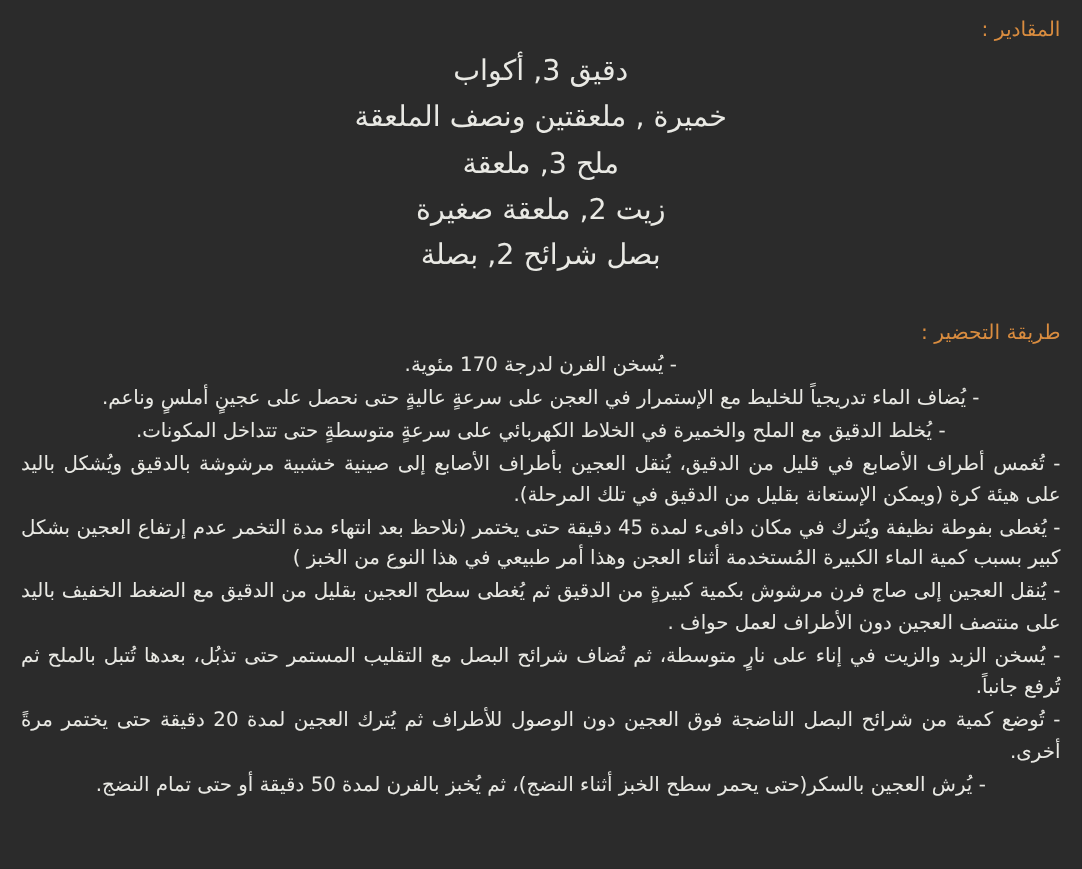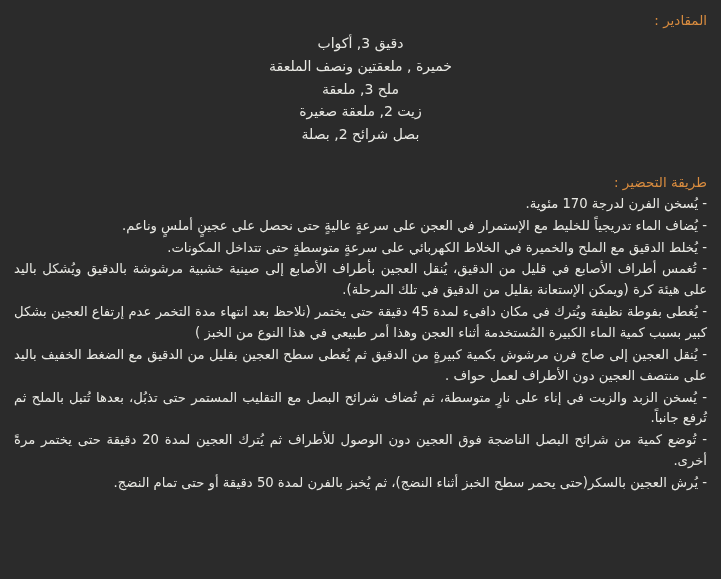--- a/index.html
+++ b/index.html
@@ -30,42 +30,42 @@
     text-align: right;
     font-weight: normal;
   }
   .ingredients {
     list-style: none;
     margin: 0;
     padding: 0;
     text-align: center;
   }
   .ingredients li {
-    font-size: 14px;
+    font-size: 19px;
     line-height: 1.62;
     color: #e9e9e4;
     white-space: nowrap;
   }
   .gap {
     height: 26px;
   }
   .steps {
     list-style: none;
     margin: 0;
     padding: 0;
     text-align: right;
   }
   .steps li {
     font-size: 13.2px;
     line-height: 1.58;
     color: #e9e9e4;
     margin: 0 0 1px 0;
   }
   .steps li.center-line {
-    text-align: right;
+    text-align: center;
   }
   .steps li.just {
     text-align: justify;
     text-align-last: right;
   }
 </style>
 </head>
 <body>
 
 <div class="page">

